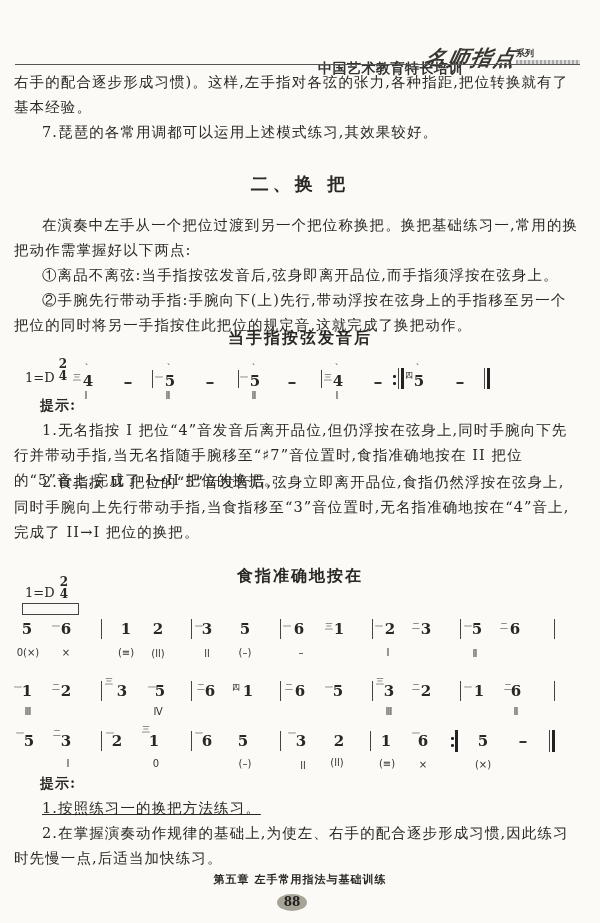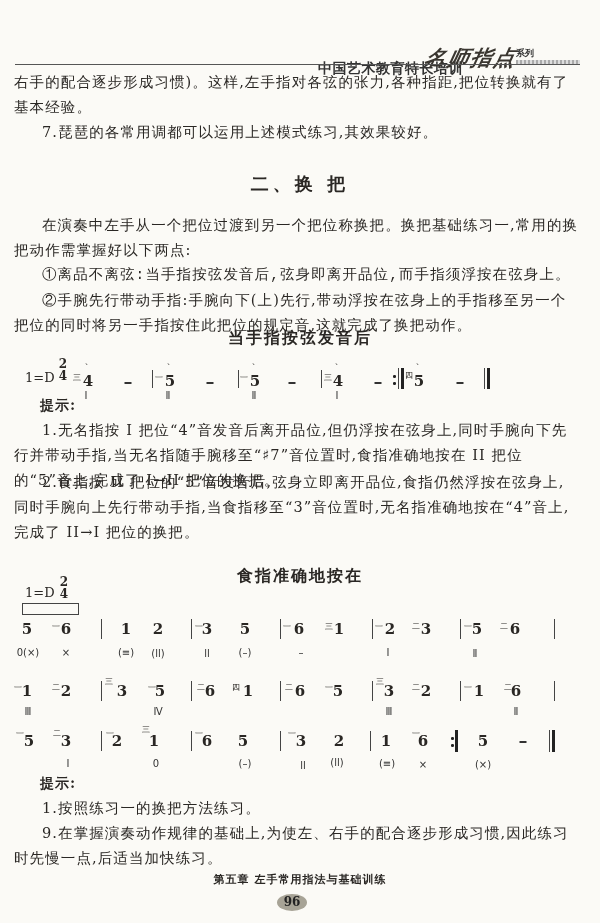--- a/index.html
+++ b/index.html
@@ -43,21 +43,21 @@
 <div class="header-xilie">系列</div>
 <div class="header-deco"></div>
 <div class="header-rule"></div>
 
 <div class="para" style="top:70px;">右手的配合逐步形成习惯)。这样,左手指对各弦的张力,各种指距,把位转换就有了基本经验。</div>
 <div class="para indent" style="top:120px;">7.琵琶的各常用调都可以运用上述模式练习,其效果较好。</div>
 
 <div class="section-title">二、换  把</div>
 
 <div class="para indent" style="top:213px;">在演奏中左手从一个把位过渡到另一个把位称换把。换把基础练习一,常用的换把动作需掌握好以下两点:</div>
-<div class="para indent" style="top:263px;font-family:Liberation Mono, monospace;">①离品不离弦:当手指按弦发音后,弦身即离开品位,而手指须浮按在弦身上。</div>
+<div class="para indent" style="top:263px;">①离品不离弦:当手指按弦发音后,弦身即离开品位,而手指须浮按在弦身上。</div>
 <div class="para indent" style="top:288px;">②手腕先行带动手指:手腕向下(上)先行,带动浮按在弦身上的手指移至另一个把位的同时将另一手指按住此把位的规定音,这就完成了换把动作。</div>
 
 <div class="ex-title" style="top:328px;">当手指按弦发音后</div>
 <div class="key" style="left:25px;top:370px;">1=D</div>
 <div class="timesig" style="left:58px;top:358px;">
   <div>2</div>
   <div>4</div>
 </div>
 
 <div>
@@ -224,17 +224,17 @@
   <span class="under" style="left:156px;top:758px;">0</span>
   <span class="under" style="left:245px;top:758px;">(–)</span>
   <span class="under" style="left:303px;top:760px;">ll</span>
   <span class="under" style="left:337px;top:757px;">(ll)</span>
   <span class="under" style="left:387px;top:758px;">(≡)</span>
   <span class="under" style="left:423px;top:759px;">×</span>
   <span class="under" style="left:483px;top:759px;">(×)</span>
 </div>
 
 <div class="tip" style="left:40px;top:775px;">提示:</div>
-<div class="para indent" style="top:796px;">1.按照练习一的换把方法练习。</div>
-<div class="para indent" style="top:821px;">9.在掌握演奏动作规律的基础上,为使左、右手的配合逐步形成习惯,因此练习时先慢一点,后适当加快练习。</div>
+<div class="para indent" style="top:796px;text-decoration:underline;">1.按照练习一的换把方法练习。</div>
+<div class="para indent" style="top:821px;">2.在掌握演奏动作规律的基础上,为使左、右手的配合逐步形成习惯,因此练习时先慢一点,后适当加快练习。</div>
 
 <div class="footer-chapter">第五章  左手常用指法与基础训练</div>
-<div class="page-num">96</div>
+<div class="page-num">88</div>
 
 </body></html>

